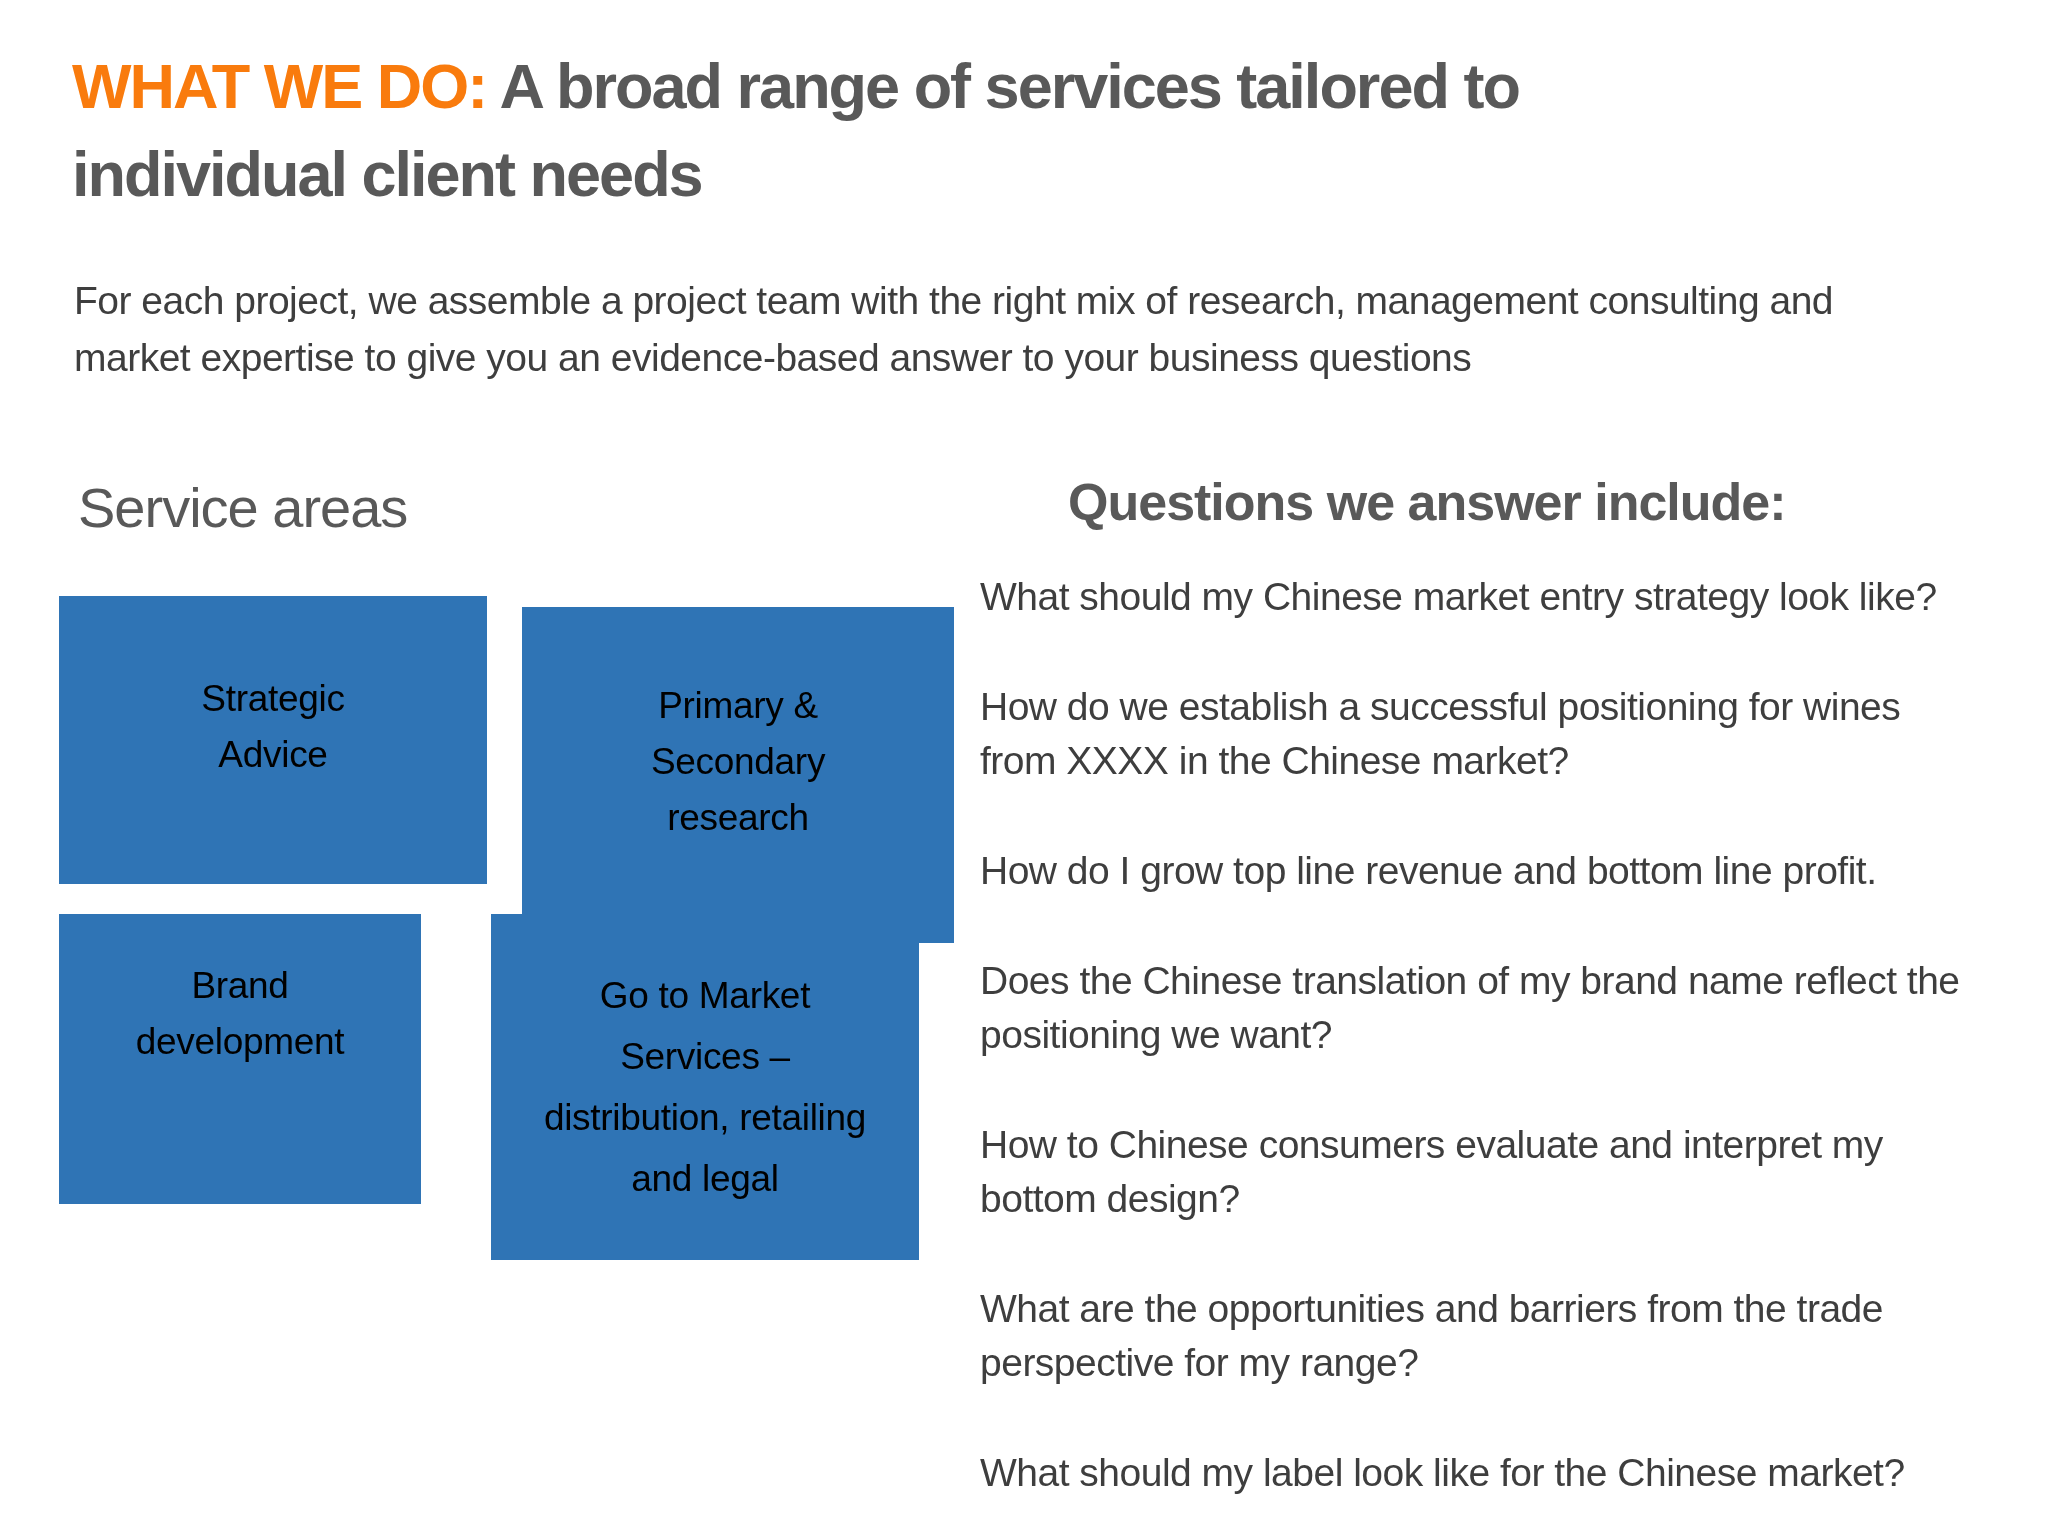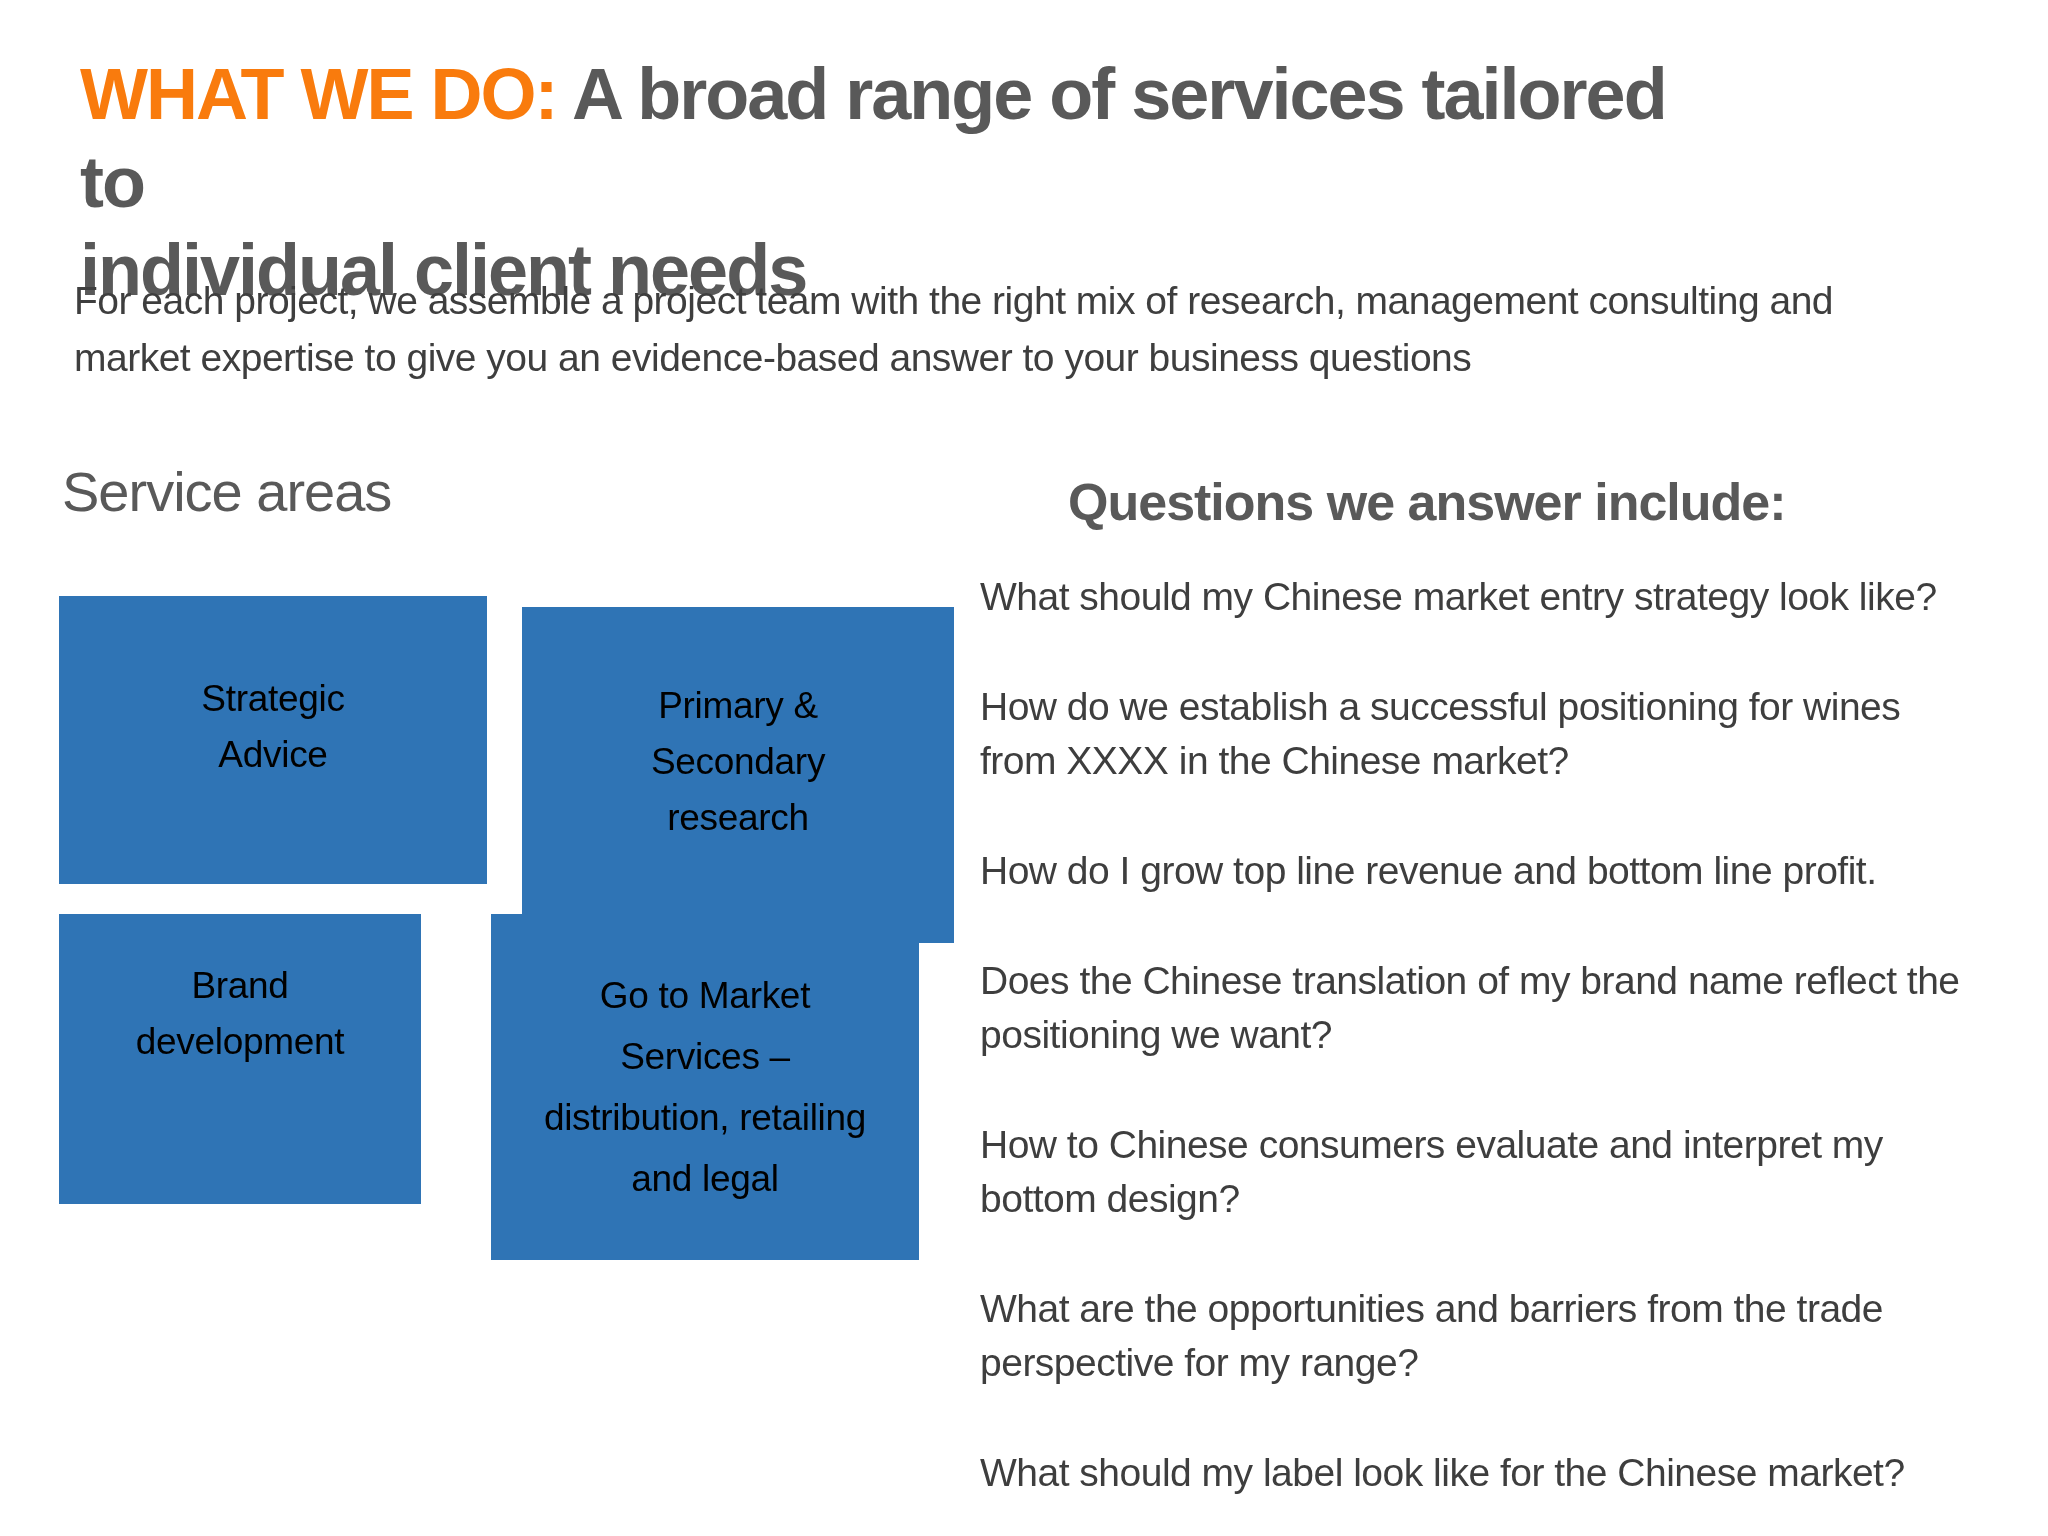--- a/index.html
+++ b/index.html
@@ -15,22 +15,22 @@
     font-family: "Liberation Sans", sans-serif;
     overflow: hidden;
   }
 
   
   .slide-title {
     position: absolute;
     left: 72px;
     top: 42px;
     width: 1660px;
-    margin: 8px;
-    font-size: 72px;
+    margin: 0;
+    font-size: 63px;
     line-height: 88px;
     font-weight: 700;
     letter-spacing: -2px;
     color: var(--heading-gray, #595959);
   }
   .title-accent {
     color: var(--accent-orange, #F97B0D);
   }
   .title-line2 { display: block; }
 
@@ -45,21 +45,21 @@
     line-height: 57px;
     letter-spacing: -0.5px;
     color: var(--body-gray, #3E3E3E);
   }
 
   
   .service-areas-heading {
     position: absolute;
     left: 62px;
     top: 460px;
-    margin: 0;
+    margin: 16px;
     font-size: 56px;
     line-height: 64px;
     font-weight: 400;
     letter-spacing: -1px;
     color: var(--heading-gray, #595959);
   }
   .questions-heading {
     position: absolute;
     left: 1068px;
     top: 472px;

